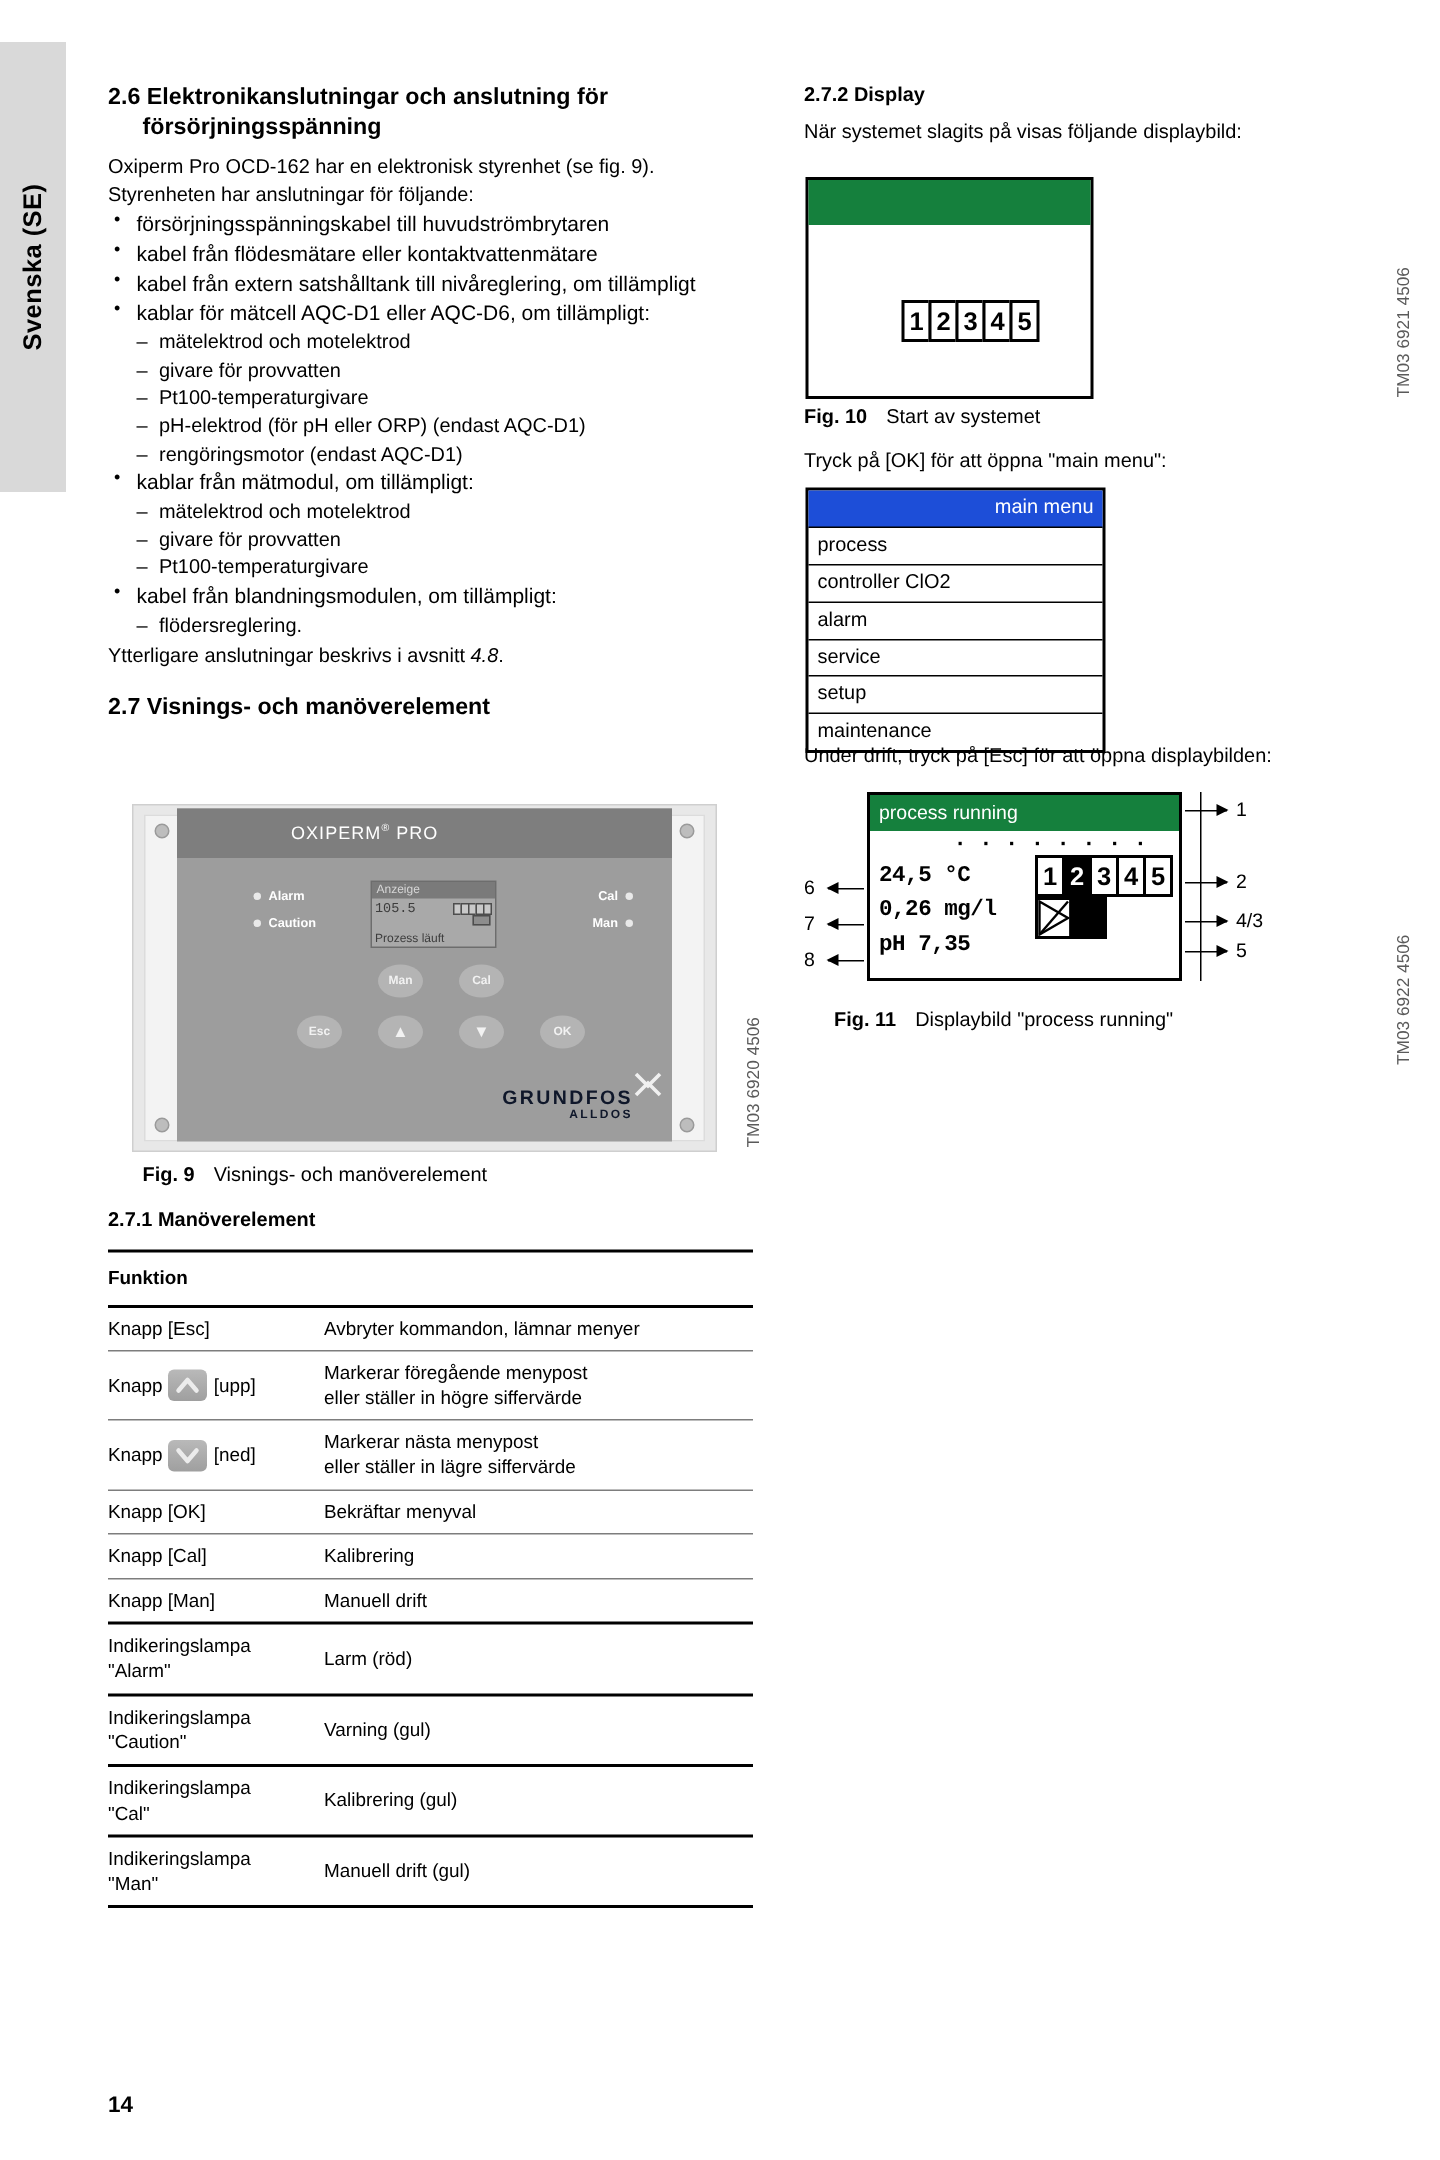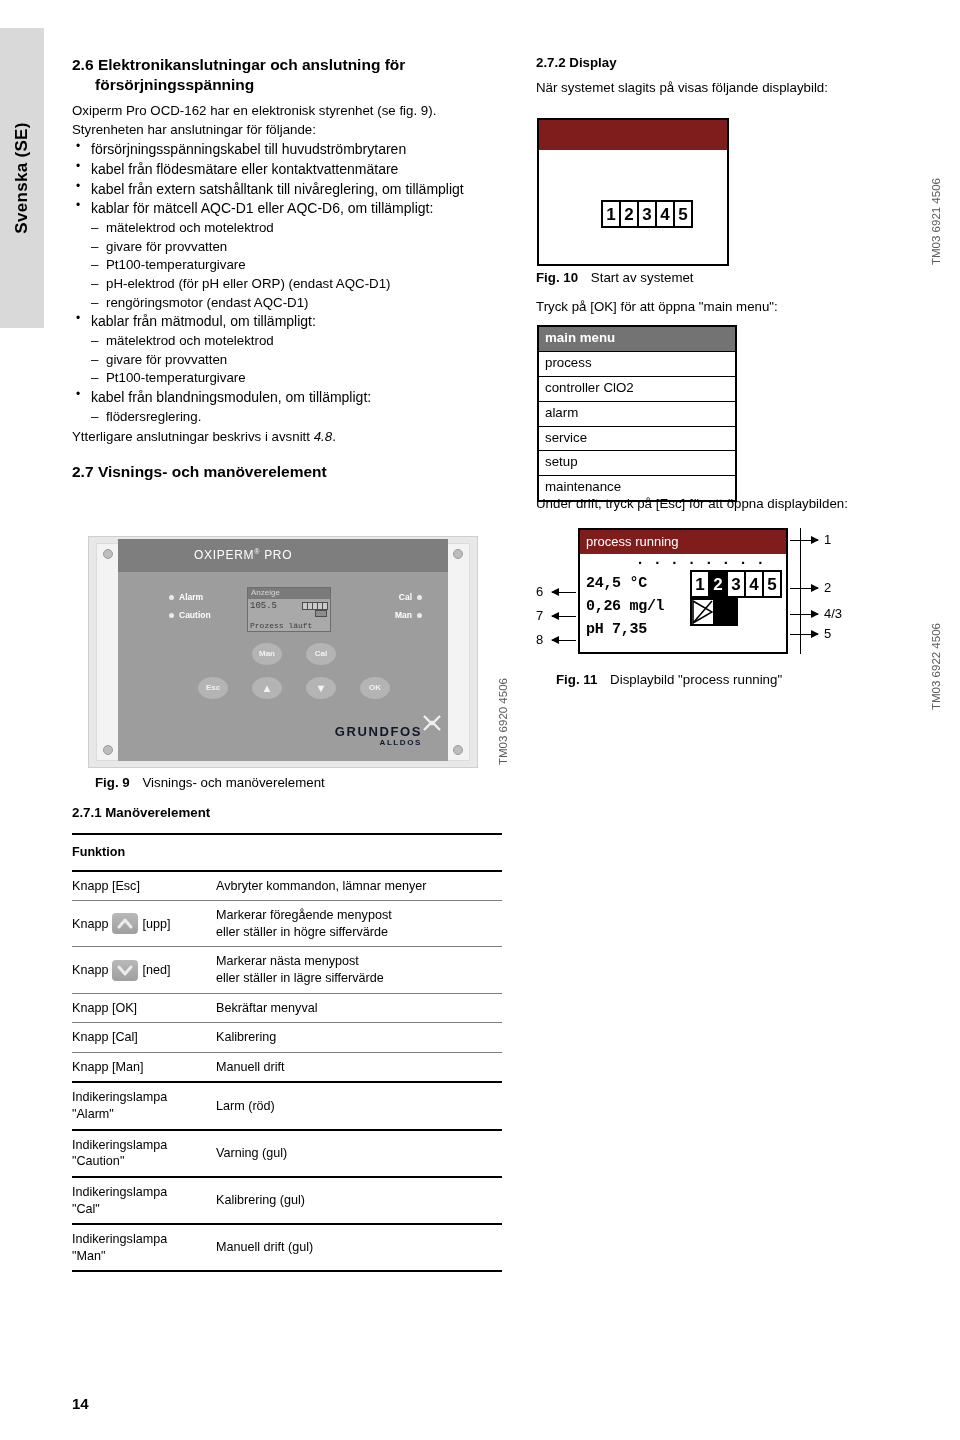--- a/index.html
+++ b/index.html
@@ -47,21 +47,21 @@
     font-size:13.3px; line-height:1.33; position:relative;
     padding-left:34px; margin:0 0 1px 0;
   }
   ul.dash > li::before{
     content:"\2013"; position:absolute; left:19px; top:0;
   }
   .ital{ font-style:italic; }
 
   
   .lcd{ border:2px solid #000; background:#fff; }
-  .lcd .bar{ background:#7f1d1d; }
+  .lcd .bar{ background:#15803d; }
 
   
   .fig10{ position:absolute; left:537px; top:118px; width:192px; height:148px; }
   .fig10 .bar{ height:30px; }
   .fig10 .body{ position:relative; height:calc(100% - 30px); }
   .digits{ display:flex; }
   .digits .d{
     width:20px; height:28px; border:2px solid #000; margin-right:-2px;
     font-family:"Liberation Sans", sans-serif; font-weight:bold;
     font-size:17px; line-height:25px; text-align:center; background:#fff;
@@ -72,21 +72,21 @@
   .figcap{ font-size:13.3px; }
   .figcap b{ font-weight:bold; }
 
   
   .menu{ border:2px solid #000; width:200px; background:#fff; }
   .menu .mi{
     font-size:13.3px; padding:2px 6px 3px 6px;
     border-bottom:1px solid #000; line-height:1.42;
   }
   .menu .mi:last-child{ border-bottom:none; }
-  .menu .mi.sel{ background:#737373; color:#fff; font-weight:bold; }
+  .menu .mi.sel{ background:#1d4ed8; color:#fff; font-weight:normal;text-align:right; }
 
   
   .fig11wrap{ position:absolute; left:578px; top:528px; width:210px; height:126px; }
   .fig11{ width:100%; height:100%; position:relative; }
   .fig11 .bar{ height:24px; }
   .fig11 .bar span{
     color:#fff; font-size:13px; padding-left:6px; line-height:24px; display:block;
   }
   .fig11 .rows{ position:absolute; left:6px; top:42px; }
   .fig11 .rows div{
@@ -163,21 +163,21 @@
   }
   .devlcd{
     position:absolute; left:129px; top:48px; width:84px; height:45px;
     background:#a9a9a9; border:1px solid #6d6d6d;
   }
   .devlcd .hb{ position:absolute; left:0; top:0; right:0; height:11px; background:#7a7a7a; }
   .devlcd .t1{ position:absolute; left:3px; top:0px; font-size:8px; color:#d6d6d6; }
   .devlcd .t2{ position:absolute; left:2px; top:13px; font-size:9px; color:#3d3d3d;
                font-family:"Liberation Mono","DejaVu Sans Mono",monospace; }
   .devlcd .t3{ position:absolute; left:2px; bottom:1px; font-size:8px; color:#3d3d3d;
-               font-family:Liberation Mono, monospace; }
+               font-family:Liberation Sans, sans-serif; }
   .devlcd .mini{ position:absolute; right:3px; top:14px; display:flex; }
   .devlcd .mini i{
     display:block; width:6px; height:8px; border:1px solid #4d4d4d;
     margin-right:-1px; background:#c9c9c9;
   }
   .devlcd .mini2{
     position:absolute; right:3px; top:22px; width:12px; height:7px;
     border:1px solid #4d4d4d; background:#8d8d8d;
   }
   .btn{

